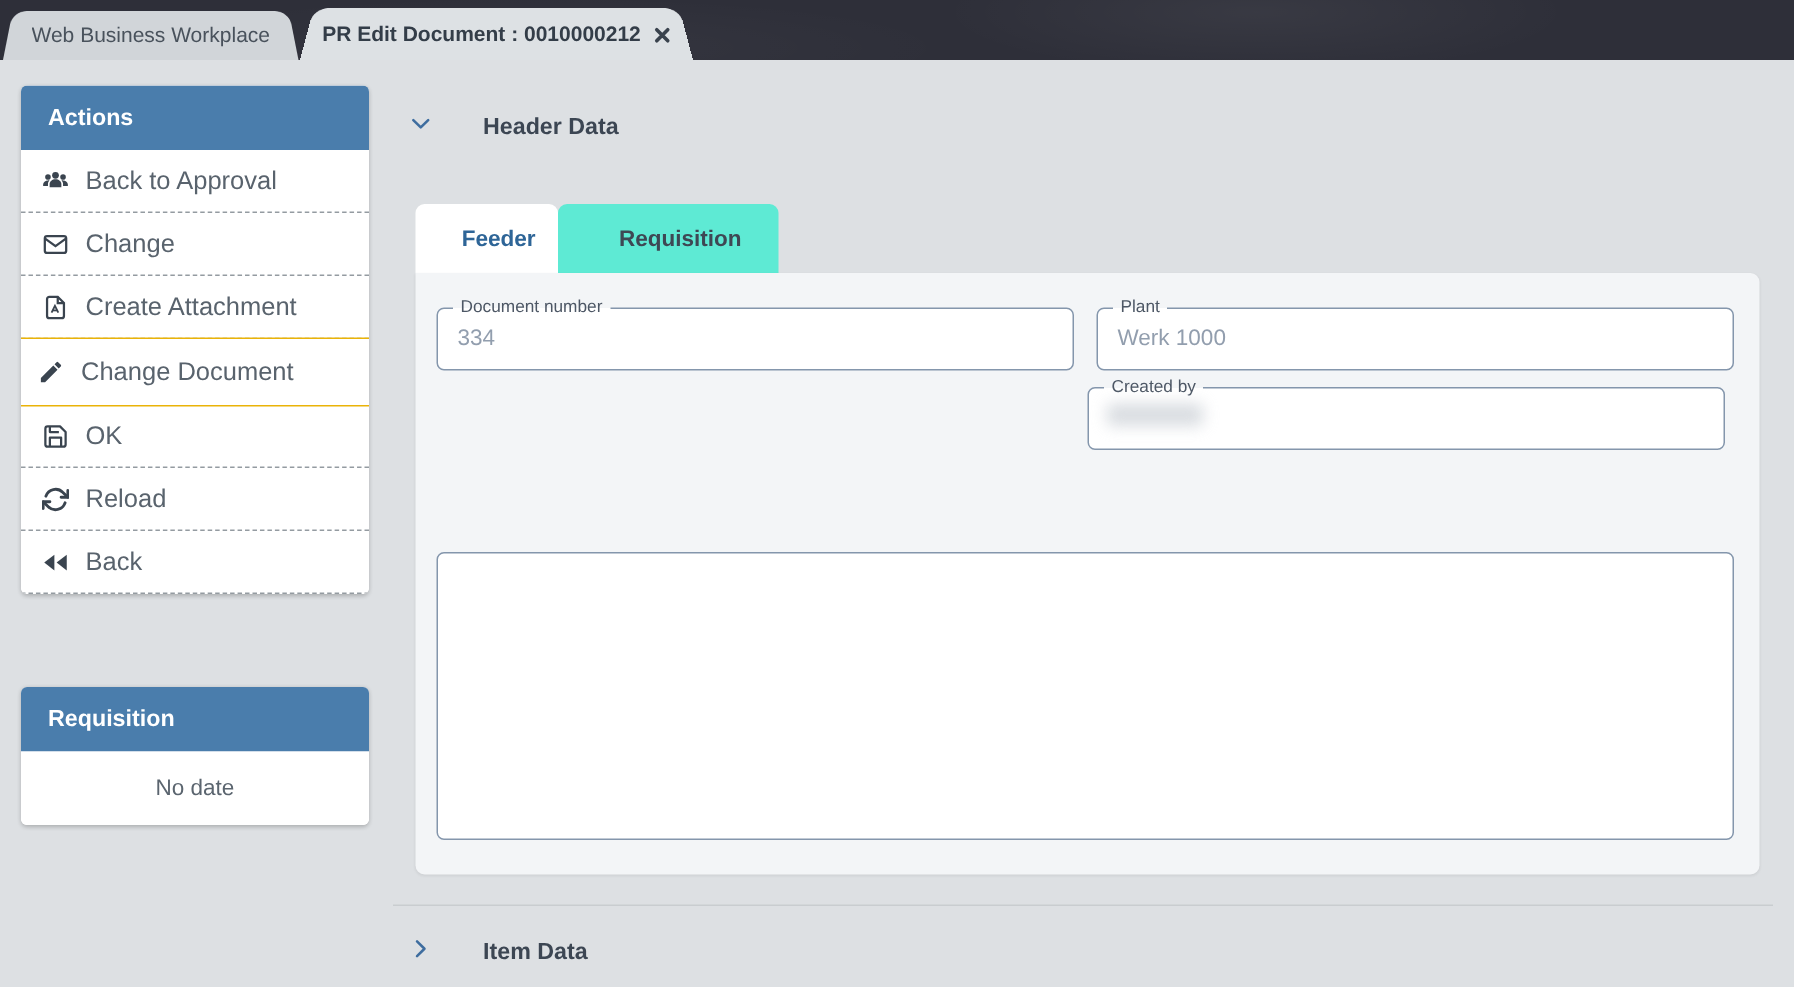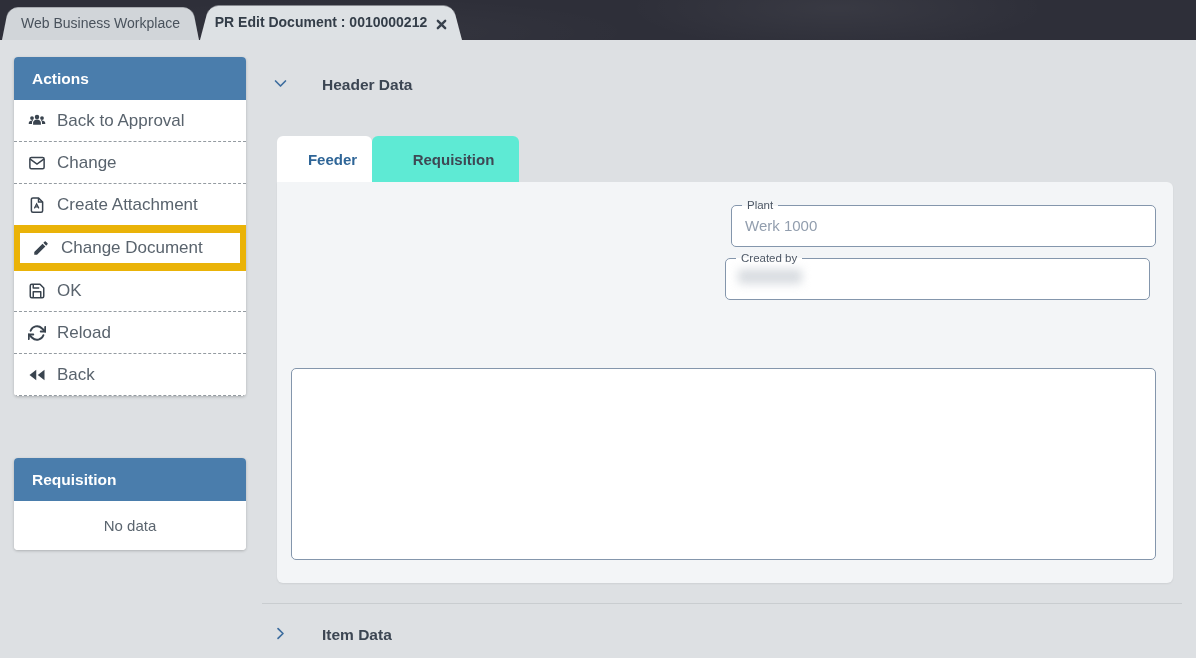--- a/index.html
+++ b/index.html
@@ -28,21 +28,21 @@
     box-shadow:0 1px 3px rgba(0,0,0,0.22);background:#fff;overflow:hidden;}
   .panel-actions{top:57px;}
   .panel-attachment{top:458px;}
   .panel-head{height:43px;background:#4a7dac;color:#fff;font-size:15.5px;font-weight:bold;
     display:flex;align-items:center;padding-left:18px;}
   .act-item{height:42px;display:flex;align-items:center;gap:11px;padding:0 14px;
     border-bottom:1px dashed #949ba1;background:#fff;cursor:pointer;box-sizing:border-box;}
   .act-item .lbl{font-size:17px;color:#59636d;}
   .act-item .ic{width:18px;height:18px;display:flex;align-items:center;justify-content:center;flex:0 0 18px;}
   .act-item.highlighted{position:relative;z-index:2;margin:-1px -2px;height:46px;
-    border:8px solid #eab308;padding:0 12px;}
+    border:1px solid #eab308;padding:0 12px;}
   .attach-body{height:49px;display:flex;align-items:center;justify-content:center;
     font-size:15px;color:#5b656f;background:#fff;}
 
   
   .main{position:absolute;left:246px;top:40px;right:0;bottom:0;}
   .sec-row{position:absolute;display:flex;align-items:center;gap:33px;cursor:pointer;}
   .sec-row .sec-title{font-size:15.5px;font-weight:600;color:#3c4653;}
   #header-sec{left:26px;top:34px;height:22px;}
   #item-sec{left:26px;top:584px;height:22px;}
 
@@ -168,21 +168,21 @@
           <polygon points="11,19 2,12 11,5"></polygon>
             <polygon points="22,19 13,12 22,5"></polygon>
         </svg>
       </span>
       <span class="lbl">Back</span>
     </div>
   </div>
 
   <div class="side-panel panel-attachment">
     <div class="panel-head">Requisition</div>
-    <div class="attach-body">No data</div>
+    <div class="attach-body">No date</div>
   </div>
 
   <div class="main">
 
     <div class="sec-row" id="header-sec">
       <span>
         <svg width="17" height="17" viewBox="0 0 24 24" fill="none" stroke="#3e6d9f" stroke-width="2.4" stroke-linecap="round" stroke-linejoin="round">
           <polyline points="5 8.5 12 15.5 19 8.5"></polyline>
         </svg>
       </span>
@@ -193,20 +193,24 @@
       <div class="ftab ftab-active">
         <span>Feeder</span>
       </div>
       <div class="ftab ftab-inactive">
         <span>Requisition</span>
       </div>
     </div>
 
     <div class="form-panel">
 
+      <div class="field" id="fld-docnum">
+        <span class="flab">Document number</span>
+        <span class="fval">334</span>
+      </div>
 
       <div class="field" id="fld-plant">
         <span class="flab">Plant</span>
         <span class="fval">Werk 1000</span>
       </div>
 
 
       <div class="field" id="fld-created">
         <span class="flab">Created by</span>
         <div class="redacted"></div>

